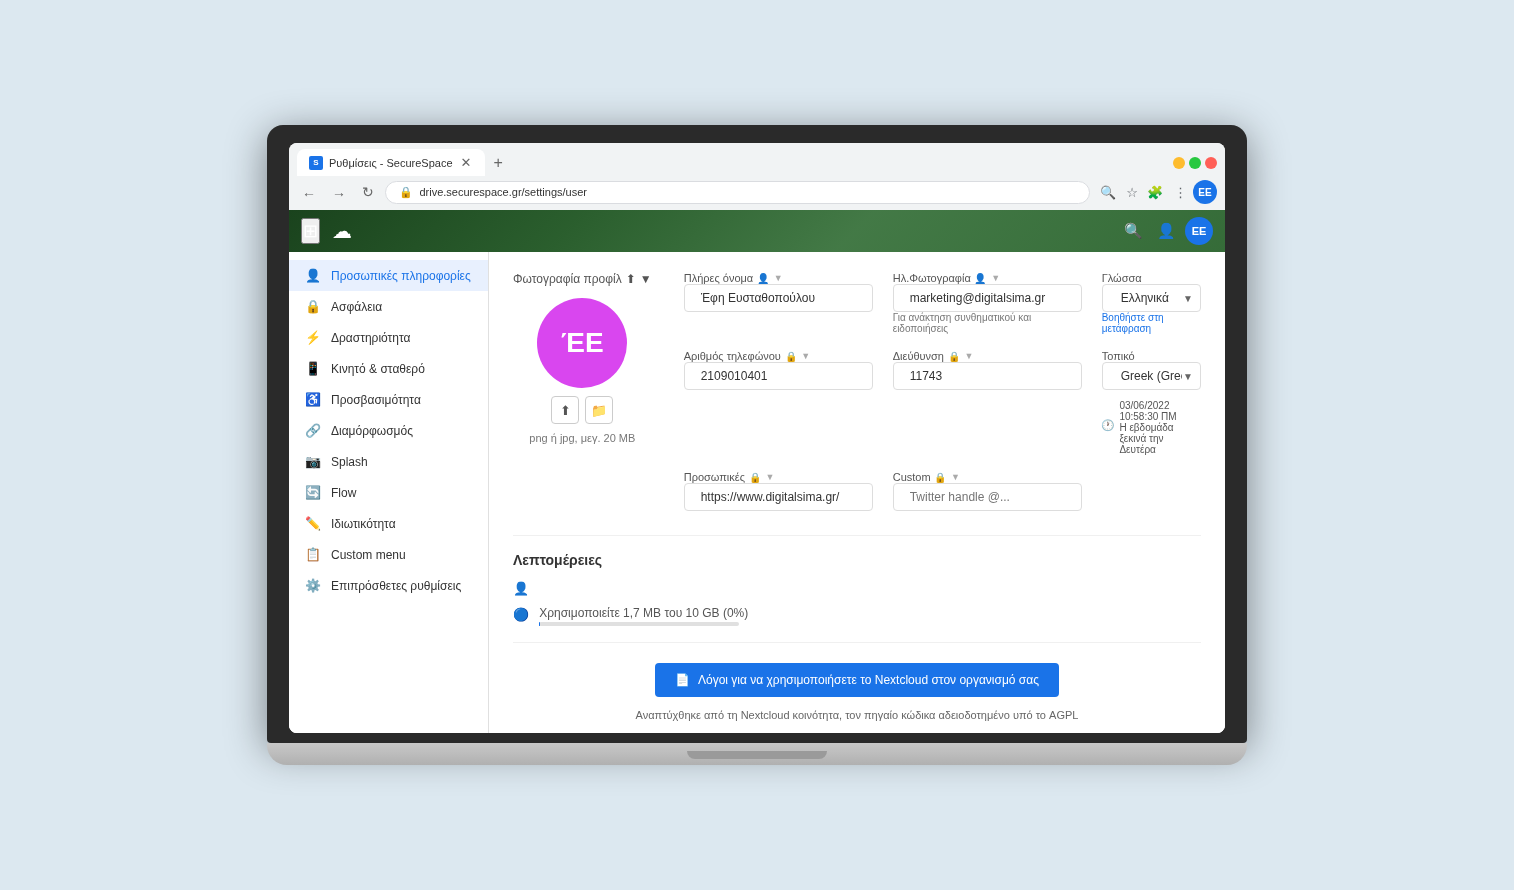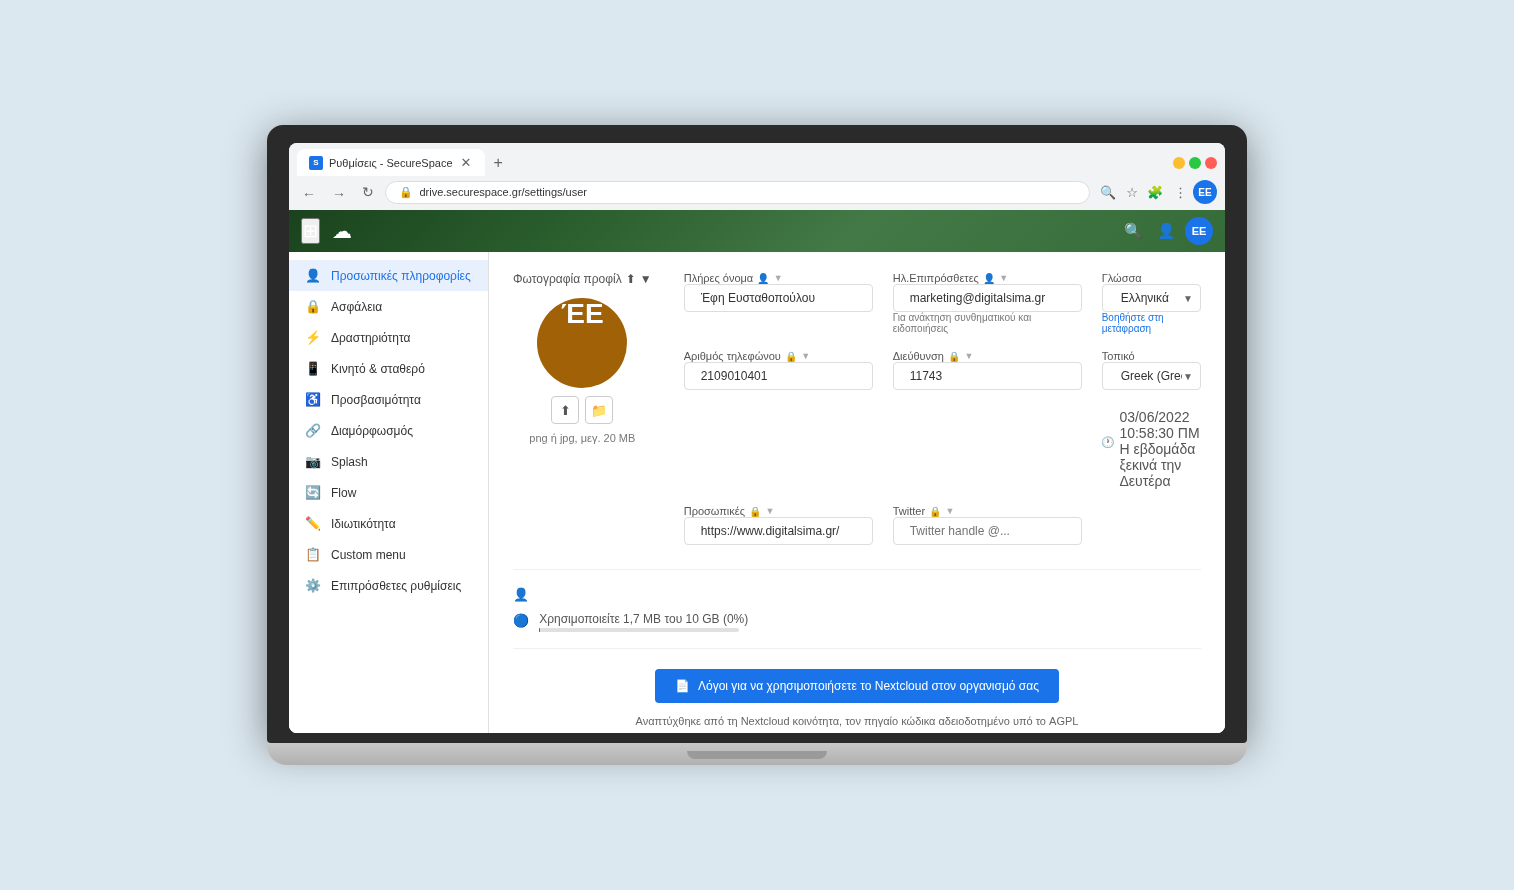--- a/index.html
+++ b/index.html
@@ -288,26 +288,26 @@
       color: #555;
       display: flex;
       align-items: center;
       gap: 4px;
       margin-bottom: 4px;
     }
     .user-avatar-large {
       width: 90px;
       height: 90px;
       border-radius: 50%;
-      background: #a16207;
+      background: #d946ef;
       color: white;
       font-size: 28px;
       font-weight: bold;
       display: flex;
-      align-items: flex-start;
+      align-items: center;
       justify-content: center;
     }
     .avatar-actions {
       display: flex;
       gap: 6px;
     }
     .avatar-action-btn {
       width: 28px;
       height: 28px;
       border: 1px solid #ccc;
@@ -383,23 +383,23 @@
     }
     .form-link {
       font-size: 10px;
       color: #1a73e8;
       text-decoration: none;
       cursor: pointer;
     }
 
     
     .timezone-info {
-      font-size: 14px;
+      font-size: 10px;
       color: #555;
-      margin-top: 13px;
+      margin-top: 4px;
     }
     .timezone-row {
       display: flex;
       align-items: center;
       gap: 4px;
       margin-top: 6px;
     }
     .timezone-icon { color: #888; font-size: 11px; }
 
     
@@ -595,21 +595,21 @@
                   <label class="form-label">
                     <span>Πλήρες όνομα</span>
                     <span style="font-size:10px;color:#aaa">👤</span>
                     <span style="font-size:9px;color:#aaa">▼</span>
                   </label>
                   <input class="form-input" type="text" value="Έφη Ευσταθοπούλου" style="">
                 </div>
 
                 <div class="form-group">
                   <label class="form-label">
-                    <span>Ηλ.Επιπρόσθετες</span>
+                    <span>Ηλ.Φωτογραφία</span>
                     <span style="font-size:10px;color:#aaa">👤</span>
                     <span style="font-size:9px;color:#aaa">▼</span>
                   </label>
                   <input class="form-input" type="text" value="marketing@digitalsima.gr" style="">
                   <span class="form-hint">Για ανάκτηση συνθηματικού και ειδοποιήσεις</span>
                 </div>
 
                 <div class="form-group">
                   <label class="form-label">Γλώσσα</label>
                   <div class="select-wrapper">
@@ -664,30 +664,31 @@
                   <label class="form-label">
                     <span>Προσωπικές</span>
                     <span style="font-size:10px;color:#aaa">🔒</span>
                     <span style="font-size:9px;color:#aaa">▼</span>
                   </label>
                   <input class="form-input" type="text" value="https://www.digitalsima.gr/" style="">
                 </div>
 
                 <div class="form-group">
                   <label class="form-label">
-                    <span>Twitter</span>
+                    <span>Custom</span>
                     <span style="font-size:10px;color:#aaa">🔒</span>
                     <span style="font-size:9px;color:#aaa">▼</span>
                   </label>
                   <input class="form-input" type="text" placeholder="Twitter handle @..." style="">
                 </div>
               </div>
             </div>
 
             <div class="details-section">
+              <div class="details-title">Λεπτομέρειες</div>
               <div class="details-row">
                 <span class="details-row-icon">👤</span>
               </div>
               <div class="details-row">
                 <span class="details-row-icon">🔵</span>
                 <div class="details-text">
                   <span>Χρησιμοποιείτε 1,7 MB του 10 GB (0%)</span>
                   <div class="storage-bar">
                     <div class="storage-bar-fill" style="width: 0.17%"></div>
                   </div>

